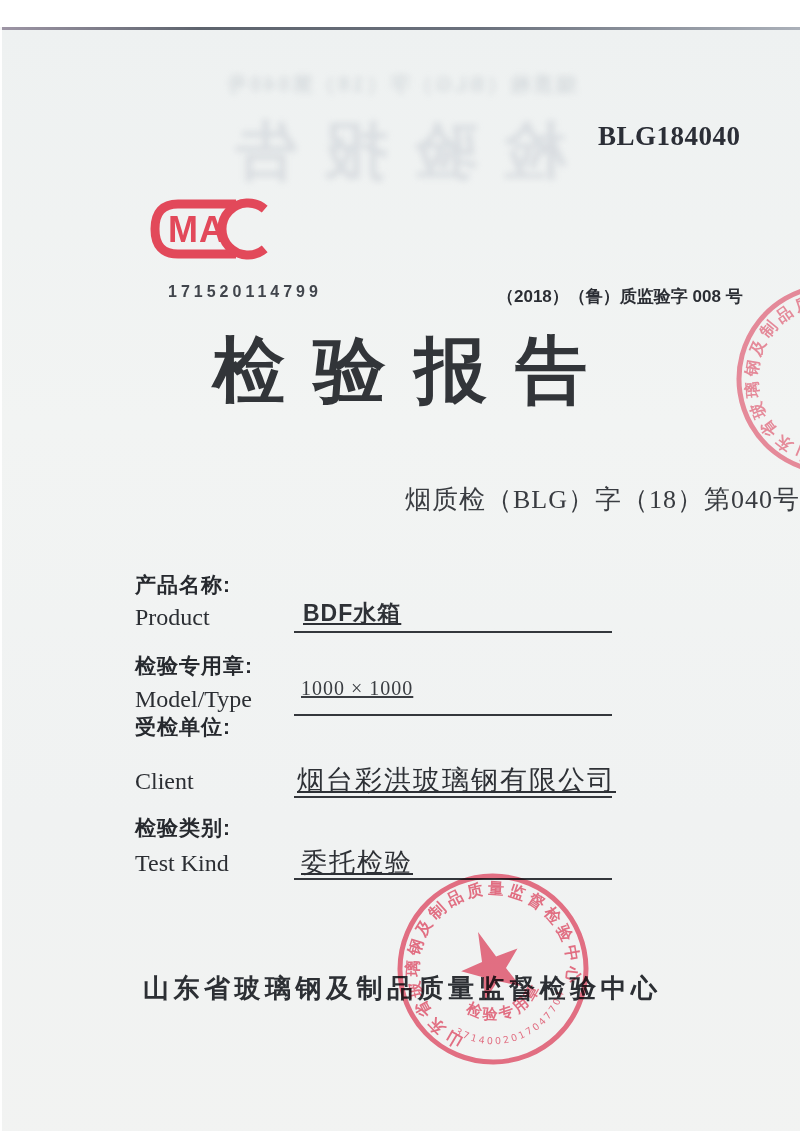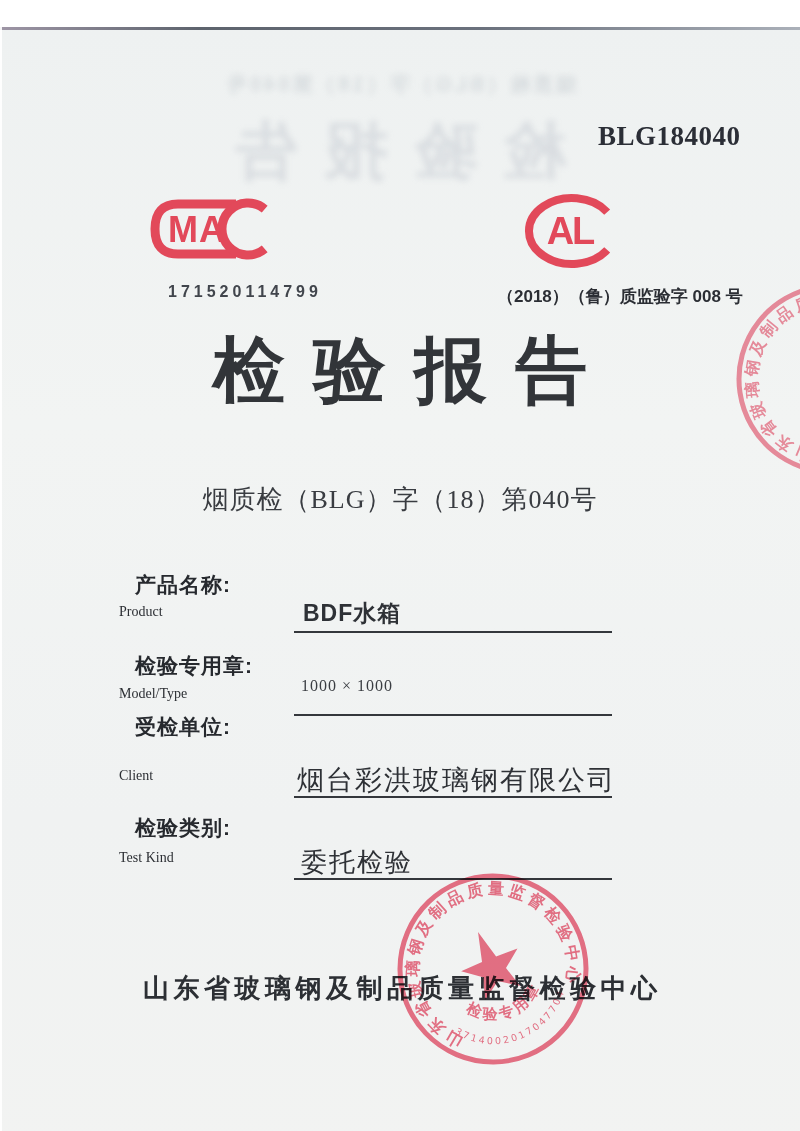--- a/index.html
+++ b/index.html
@@ -24,33 +24,33 @@
   .cma-number{position:absolute;left:168px;top:256px;font-size:16px;font-weight:bold;
               letter-spacing:4px;color:#41454c;}
   .cal{position:absolute;left:522px;top:165px;}
   .cal-caption{position:absolute;left:497px;top:258px;font-size:17px;font-weight:bold;color:#2b2e34;}
 
   .title-cn{position:absolute;left:0;top:296px;width:100%;text-align:center;
             font-size:72px;font-weight:bold;color:#323539;}
   .title-cn span{letter-spacing:.40em;margin-right:-.40em;}
   .title-en{position:absolute;left:0;top:402px;width:100%;text-align:center;
             font-family:"Liberation Serif",serif;font-weight:bold;font-size:37px;color:#34373c;}
-  .doc-no{position:absolute;left:0;top:455px;width:100%;text-align:center;
+  .doc-no{position:absolute;left:0;top:455px;width:100%;text-align:right;
           font-family:"Liberation Serif",serif;font-size:26px;color:#393c41;letter-spacing:1px;}
 
   .label-cn{position:absolute;left:135px;font-size:21px;font-weight:bold;color:#26292e;letter-spacing:1px;}
-  .label-en{position:absolute;left:119px;font-family:"Liberation Serif",serif;font-size:14px;color:#2b2e33;}
-  .fvalue{position:absolute;color:#2e3136;}
+  .label-en{position:absolute;left:135px;font-family:"Liberation Serif",serif;font-size:24px;color:#2b2e33;}
+  .fvalue{position:absolute;color:#2e3136;text-decoration:underline;}
   .fline{position:absolute;left:294px;width:318px;height:2px;background:#34373c;}
 
   .r1 .label-cn{top:544px}.r1 .label-en{top:577px}
   .v1{left:303px;top:571px;font-size:23px;font-weight:bold;letter-spacing:1px;}
   .l1{top:604px}
   .r2 .label-cn{top:625px}.r2 .label-en{top:659px}
-  .v2{left:301px;top:650px;font-family:"Liberation Serif",serif;font-size:16px;letter-spacing:1px;color:#3a3d42;}
+  .v2{left:301px;top:650px;font-family:"Liberation Serif",serif;font-size:20px;letter-spacing:1px;color:#3a3d42;}
   .l2{top:687px}
   .r3 .label-cn{top:686px}.r3 .label-en{top:741px}
   .v3{left:297px;top:735px;font-family:"Liberation Serif",serif;font-size:27px;letter-spacing:2px;}
   .l3{top:769px}
   .r4 .label-cn{top:787px}.r4 .label-en{top:823px}
   .v4{left:301px;top:818px;font-family:"Liberation Serif",serif;font-size:26px;letter-spacing:2px;}
   .l4{top:851px}
 
   .org-cn{position:absolute;left:0;top:944px;width:100%;text-align:center;
           font-size:26px;font-weight:bold;color:#2c2f34;}
@@ -79,26 +79,20 @@
 
   <div class="cma">
     <svg width="130" height="68" viewBox="0 0 130 68">
       <path d="M 88 9 L 30 9 Q 7 9 7 34 Q 7 59 30 59 L 88 59" fill="none" stroke="#e2495a" stroke-width="9"></path>
       <path d="M 116.7 14.1 A 26 26 0 1 0 116.7 53.9" fill="none" stroke="#e2495a" stroke-width="9"></path>
       <text x="49" y="47" text-anchor="middle" font-size="36" font-weight="bold" fill="#e2495a" font-family="Liberation Sans, sans-serif" letter-spacing="1">MA</text>
     </svg>
   </div>
   <div class="cma-number">171520114799</div>
 
-  <div class="cal">
-    <svg width="100" height="78" viewBox="0 0 100 78">
-      <path d="M 85.2 20.1 A 43 33 0 1 0 85.2 57.9" fill="none" stroke="#e2495a" stroke-width="8"></path>
-      <text x="48" y="52" text-anchor="middle" font-size="38" font-weight="bold" fill="#e2495a" font-family="Liberation Sans, sans-serif" letter-spacing="-2">AL</text>
-    </svg>
-  </div>
   <div class="cal-caption">（2018）（鲁）质监验字 008 号</div>
 
   <div class="title-cn">
     <span>检验报告</span>
   </div>
   <div class="doc-no">烟质检（BLG）字（18）第040号</div>
 
   <div class="r1">
     <div class="label-cn">产品名称:</div>
     <div class="label-en">Product</div>

